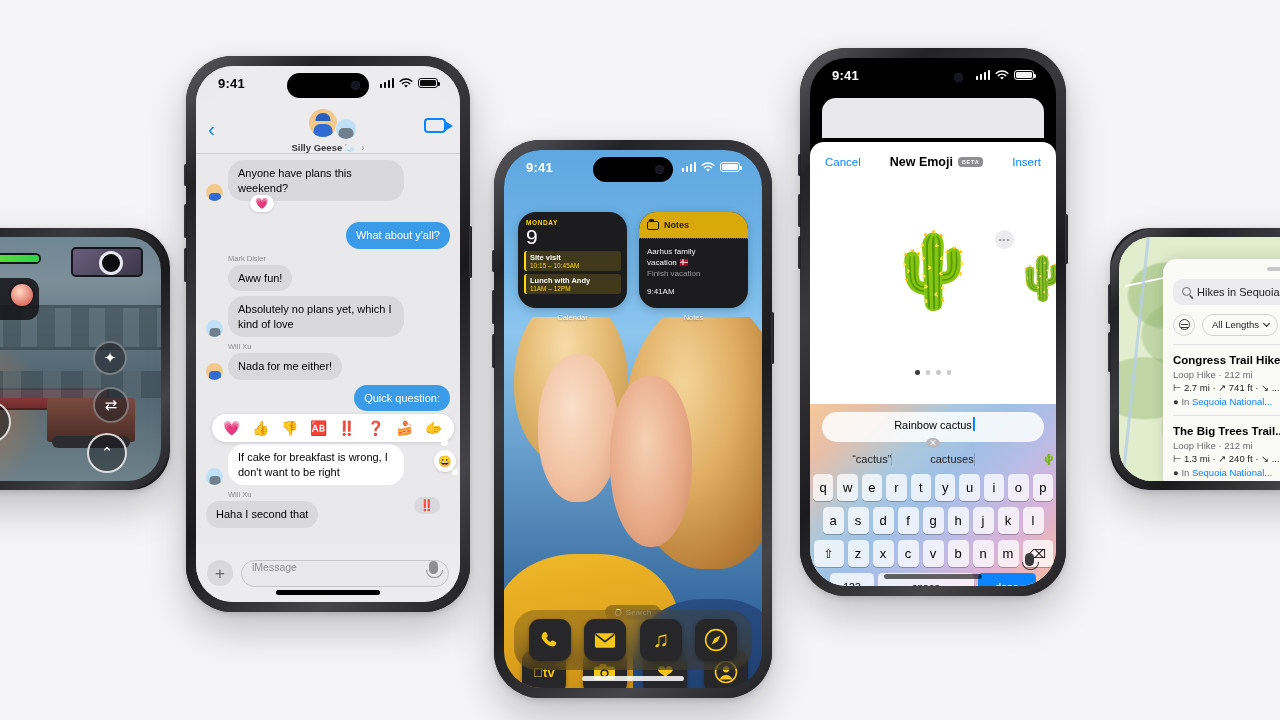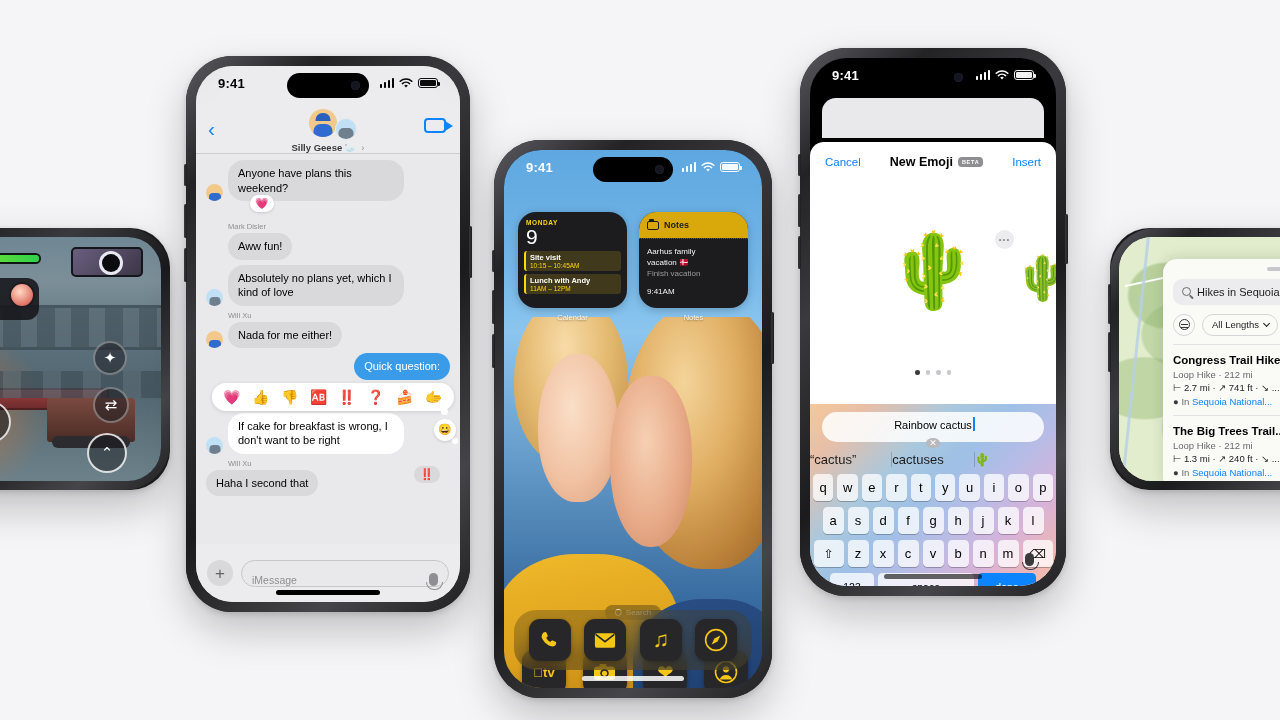--- a/index.html
+++ b/index.html
@@ -131,21 +131,21 @@
   .ebadge::after{content:"";position:absolute;right:-2px;bottom:-3px;width:6px;height:6px;
     background:#fff;border-radius:50%;}
   .tb-excl { position:absolute; right:10px; top:-4px; background:#d9d9db; border-radius:12px;
     padding:3px 6px; font-size:11px; line-height:1; }
   .msg-input { position:absolute; left:0; right:0; bottom:0; height:58px; z-index:5;
     background:rgba(236,236,238,.95); display:flex; align-items:center; padding:0 11px; gap:8px; }
   .plus { width:26px; height:26px; border-radius:50%; background:#d9d9db; color:#636366;
     display:flex; align-items:center; justify-content:center; font-size:17px; font-weight:300;
     line-height:1; flex:none; cursor:pointer; }
   .ifield { flex:1; height:27px; border-radius:14px; border:1px solid #c6c6c8; background:#e9e9eb;
-    display:flex; align-items:flex-end; padding:0 10px; justify-content:space-between; }
+    display:flex; align-items:flex-start; padding:0 10px; justify-content:space-between; }
   .ifield span { font-size:10.5px; color:#8e8e93; }
   .mic { width:9px; height:13px; border-radius:5px; background:#8e8e93; position:relative; }
   .mic::after{content:"";position:absolute;left:-3px;bottom:-4px;width:15px;height:7px;
     border:1.4px solid #8e8e93;border-top:none;border-radius:0 0 8px 8px;}
 
   
   #p-home { left:494px; top:140px; width:278px; height:558px; }
   #p-home .screen { left:10px; top:10px; right:10px; bottom:10px; border-radius:37px; }
   #p-home .island { width:80px; height:25px; }
   .home-wall { position:absolute; inset:0;
@@ -237,21 +237,21 @@
   .srch .flower { width:14px; height:14px; border-radius:50%;
     background:conic-gradient(#ff375f,#ff9f0a,#34c759,#0b84fe,#bf5af2,#ff375f);
     -webkit-mask: radial-gradient(circle at 50% 50%, transparent 3.5px, #000 4.2px);
             mask: radial-gradient(circle at 50% 50%, transparent 3.5px, #000 4.2px); }
   .srch .val { flex:1; font-size:11px; color:#000; position:relative; }
   .srch .val::after{content:"";position:absolute;right:-3px;top:-2px;width:1.4px;height:14px;background:#0b84fe;}
   .srch .clr { width:14px; height:14px; border-radius:50%; background:#b7b7bc; color:#fff;
     font-size:9px; display:flex; align-items:center; justify-content:center; cursor:pointer; }
   .autos { position:absolute; left:0; right:0; top:44px; height:22px; display:flex;
     align-items:center; }
-  .autos div { flex:1; text-align:left; font-size:13px; color:#1c1c1e; }
+  .autos div { flex:1; text-align:right; font-size:11px; color:#1c1c1e; }
   .autos div + div { border-left:.5px solid rgba(0,0,0,.18); }
   .kb { position:absolute; left:0; right:0; top:70px; padding:0 3px; }
   .krow { display:flex; justify-content:center; gap:4px; margin-bottom:6px; }
   .key { background:rgba(255,255,255,.76); border-radius:4.5px; height:27px; width:21px;
     display:flex; align-items:center; justify-content:center; font-size:13px; color:#000;
     box-shadow:0 1px 0 rgba(0,0,0,.25); cursor:pointer; }
   .key.wide { width:30px; font-size:12px; }
   .key.space { width:96px; font-size:10.5px; }
   .key.num { width:44px; font-size:10.5px; }
   .key.done { width:58px; background:#0b84fe; color:#fff; font-size:10.5px; }
@@ -378,20 +378,23 @@
 
         <div class="row">
           <span class="ravatar a1"></span>
           <div class="bub in">Anyone have plans this weekend?</div>
         </div>
 
         <div class="row out" style="position:relative;margin-top:16px;">
           <span class="tapback heart">💗</span>
         </div>
 
+        <div class="row out">
+          <div class="bub out">What about y'all?</div>
+        </div>
 
         <div class="sender">Mark Disler</div>
         <div class="row">
           <span class="ravatar spacer"></span>
           <div class="bub in">Aww fun!</div>
         </div>
 
         <div class="row">
           <span class="ravatar a2"></span>
           <div class="bub in">Absolutely no plans yet, which I kind of love</div>

